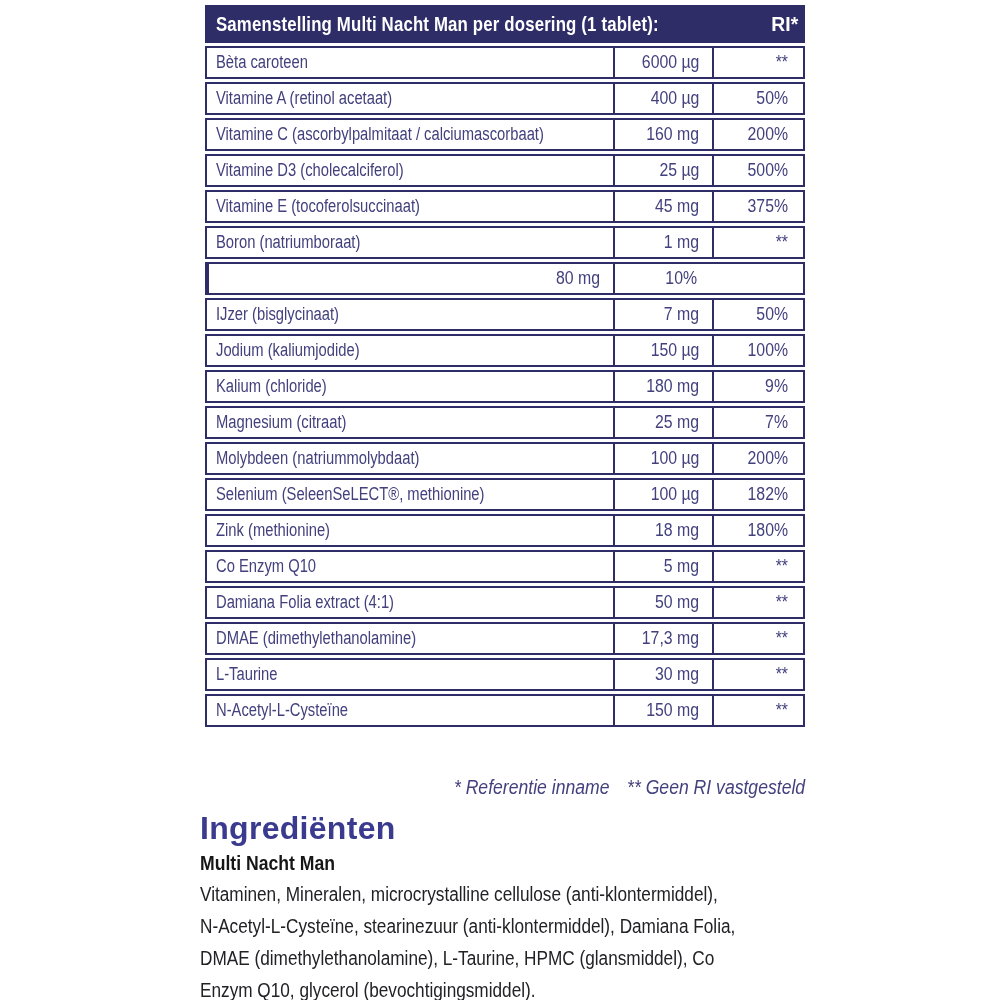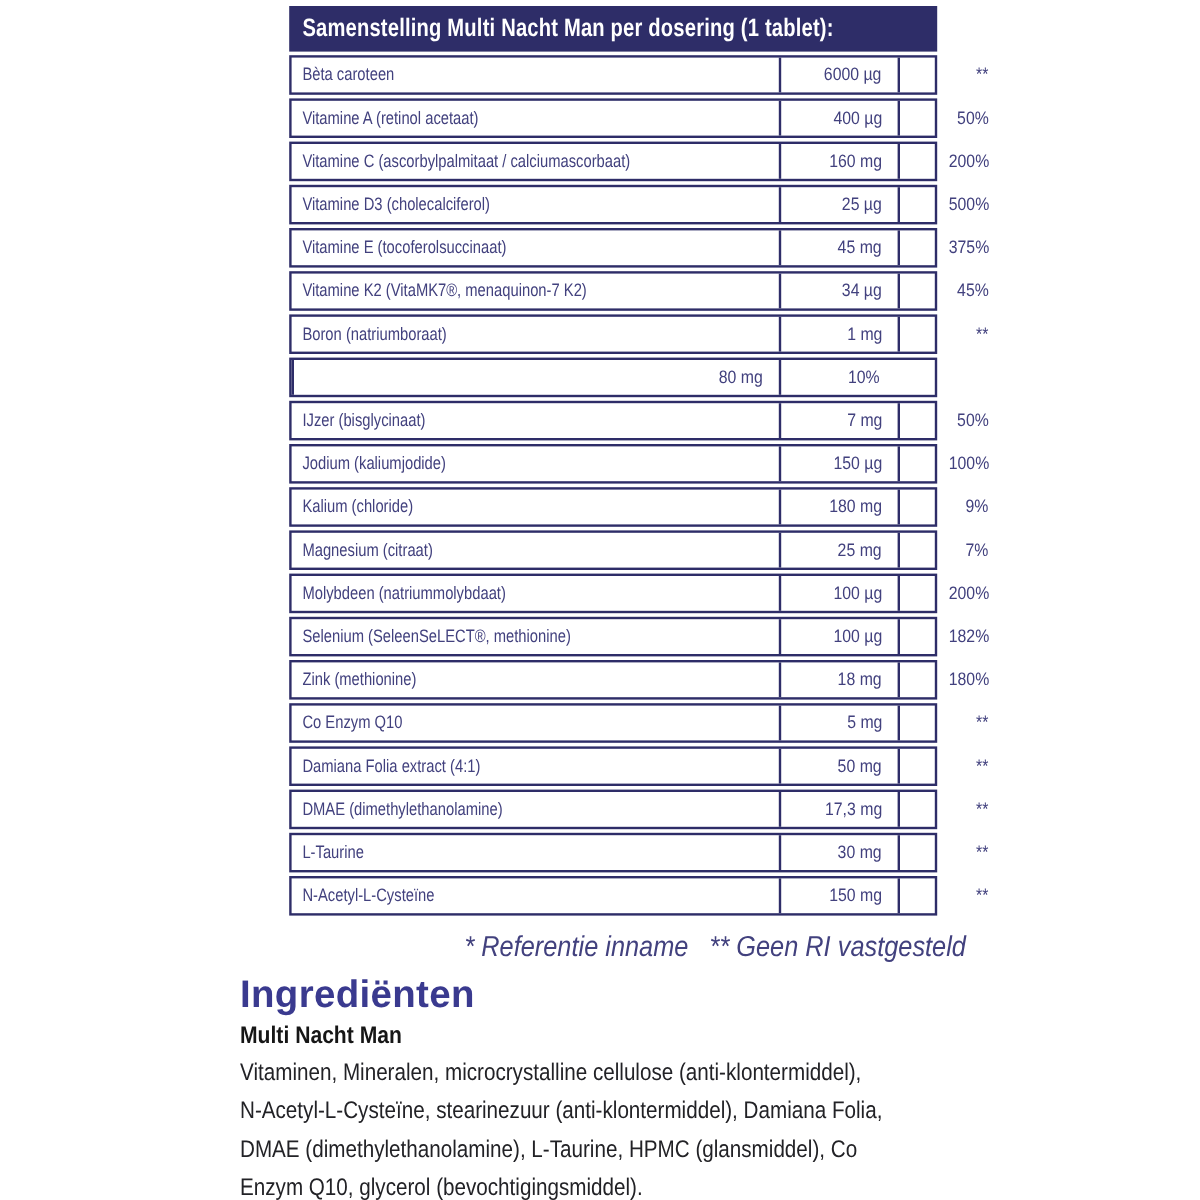--- a/index.html
+++ b/index.html
@@ -13,22 +13,21 @@
     position: relative;
     font-family: "Liberation Sans", sans-serif;
     overflow: hidden;
   }
 
   
   .comp-table {
     position: absolute;
     left: 205px;
     top: 5px;
-    width: 540px;
-    margin-left: 36px;
+    width: 600px;
   }
   .thead {
     background: #2e2d68;
     color: #ffffff;
     height: 38px;
     display: flex;
     align-items: center;
     justify-content: space-between;
     padding: 0 15px 0 11px;
     box-sizing: border-box;
@@ -49,21 +48,21 @@
     transform-origin: right center;
     white-space: nowrap;
   }
   .row {
     display: grid;
     grid-template-columns: 406px 99px 91px;
     height: 33px;
     margin-top: 3px;
     border: 2px solid #2e2d68;
     box-sizing: border-box;
-    font-size: 15px;
+    font-size: 18px;
     color: #42417e;
     background: #ffffff;
   }
   .cell {
     display: flex;
     align-items: center;
     overflow: visible;
     white-space: nowrap;
   }
   .c-name { padding-left: 9px; }
@@ -89,21 +88,21 @@
   }
 
   
   .footnote {
     position: absolute;
     left: 205px;
     top: 776px;
     width: 600px;
     text-align: right;
     font-style: italic;
-    font-size: 24px;
+    font-size: 20px;
     color: #42417e;
     white-space: nowrap;
   }
   .footnote .wrap {
     display: inline-block;
     transform: scaleX(0.88);
     transform-origin: right center;
   }
   .footnote .part2 { margin-left: 20px; }
 
@@ -205,31 +204,20 @@
           <span class="t">Vitamine E (tocoferolsuccinaat)</span>
         </div>
     <div class="cell c-amt">
           <span class="t">45 mg</span>
         </div>
     <div class="cell c-ri">
           <span class="t">375%</span>
         </div>
   </div>
 
-  <div class="row">
-    <div class="cell c-name">
-          <span class="t">Vitamine K2 (VitaMK7®, menaquinon-7 K2)</span>
-        </div>
-    <div class="cell c-amt">
-          <span class="t">34 µg</span>
-        </div>
-    <div class="cell c-ri">
-          <span class="t">45%</span>
-        </div>
-  </div>
 
   <div class="row">
     <div class="cell c-name">
           <span class="t">Boron (natriumboraat)</span>
         </div>
     <div class="cell c-amt">
           <span class="t">1 mg</span>
         </div>
     <div class="cell c-ri">
           <span class="t">**</span>

